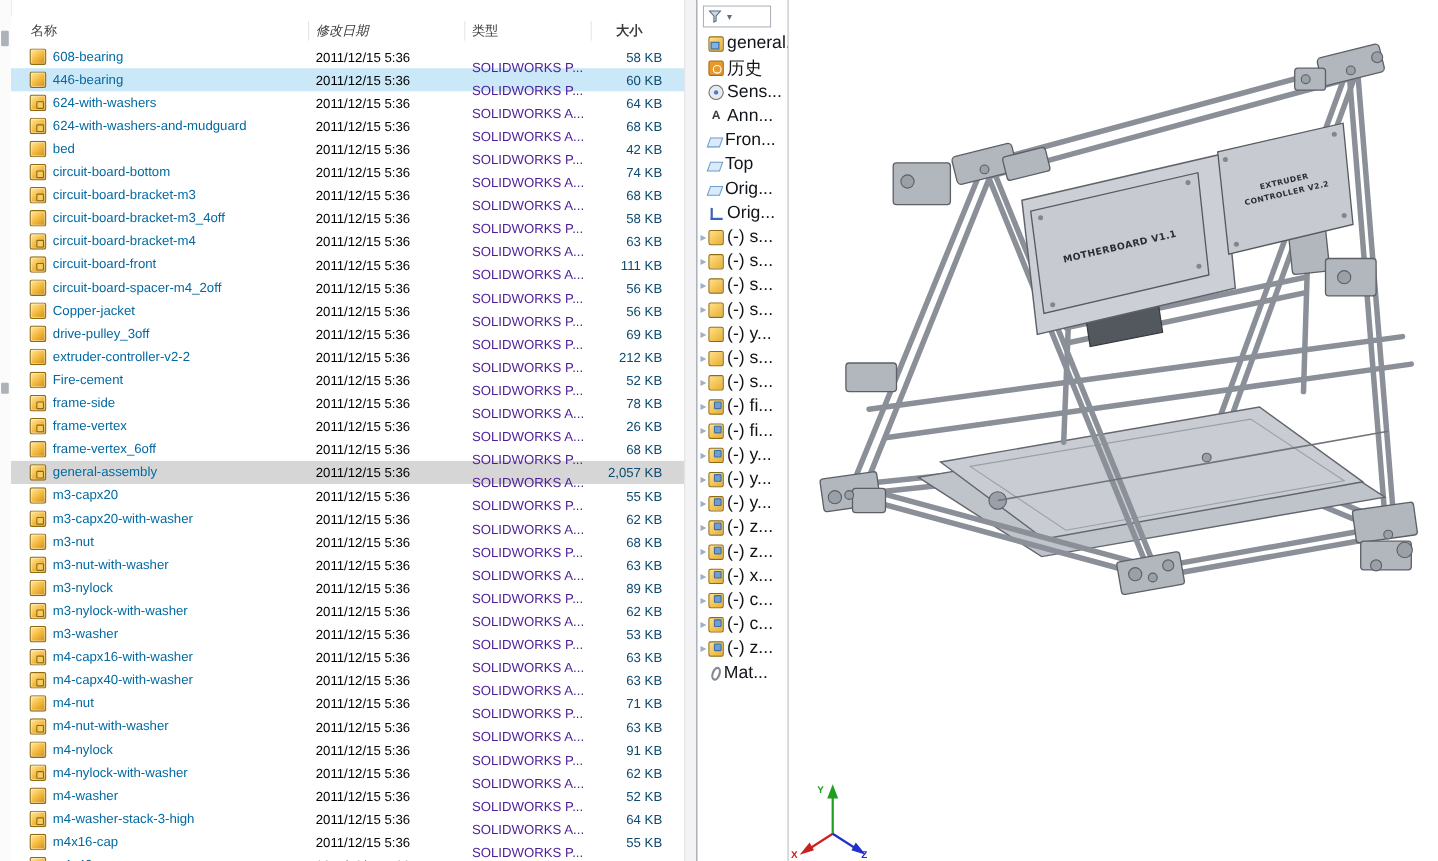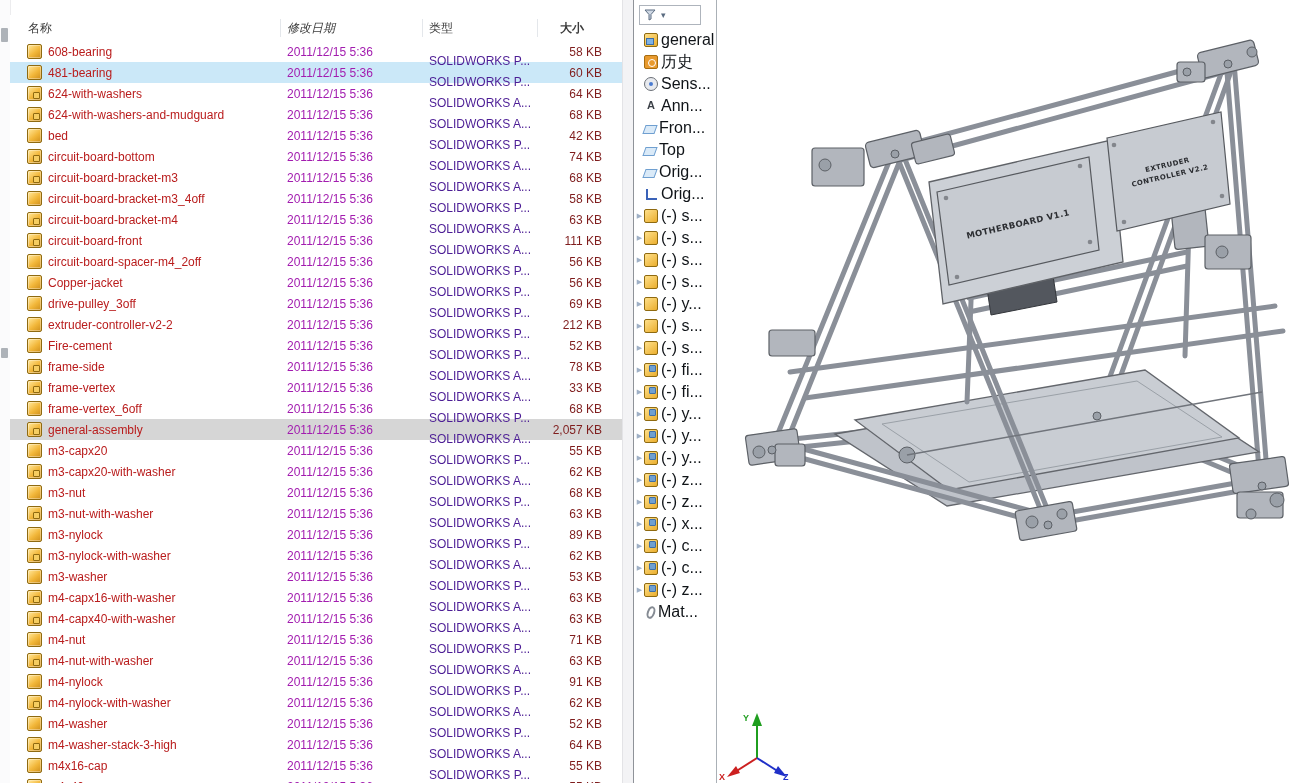--- a/index.html
+++ b/index.html
@@ -18,24 +18,24 @@
   .flist-header{display:flex;height:26px;align-items:center;color:#3c3c3c;}
   .hcell{box-sizing:border-box;height:18px;line-height:18px;border-right:1px solid #e4e7eb;padding-left:18px;}
   .h-name{width:271px;}
   .h-date{width:142px;padding-left:6px;font-style:italic;}
   .h-type{width:115px;padding-left:6px;}
   .h-size{width:72px;padding-left:22px;border-right:none;font-weight:bold;}
   .frow{display:flex;height:21px;align-items:center;}
   .frow.highlight-blue{background:#cbe8f8;}
   .frow.highlight-gray{background:#d6d6d6;}
   .cell{box-sizing:border-box;white-space:nowrap;overflow:hidden;}
-  .c-name{width:271px;display:flex;align-items:center;gap:6px;padding-left:17px;color:#b91c1c;}
-  .c-date{width:142px;padding-left:6px;color:#a21caf;}
+  .c-name{width:271px;display:flex;align-items:flex-start;gap:6px;padding-left:17px;color:#0369a1;}
+  .c-date{width:142px;padding-left:6px;color:#000000;}
   .c-type{width:115px;padding-left:6px;color:#4c1d95;margin-top:18px;}
-  .c-size{width:72px;text-align:right;padding-right:8px;color:#7f1d1d;}
+  .c-size{width:72px;text-align:right;padding-right:8px;color:#0c4a6e;}
   .ficon{width:13px;height:13px;flex:none;border-radius:2px;position:relative;
     background:linear-gradient(140deg,#ffe08a 10%,#f2b73a 55%,#cf8f1b);
     border:1px solid #8f6a10;box-shadow:inset 0 0 0 1px rgba(255,255,255,.35);}
   .ficon.asm::after{content:"";position:absolute;right:1px;bottom:1px;width:5px;height:5px;
     background:#f6cd61;border:1px solid #8f6a10;border-radius:1px;}
   
   .vscroll{position:absolute;left:622px;top:0;width:11px;height:783px;background:#f3f3f5;border-left:1px solid #e3e3e6;}
   
   .tree-panel{position:absolute;left:633px;top:0;width:84px;height:783px;background:#fff;box-sizing:border-box;
     border-left:1px solid #8f9399;border-right:1px solid #aab0b6;}
@@ -95,21 +95,21 @@
           <span>608-bearing</span>
         </div>
         <div class="cell c-date">2011/12/15 5:36</div>
         <div class="cell c-type">SOLIDWORKS P...</div>
         <div class="cell c-size">58 KB</div>
       </div>
 
       <div class="frow highlight-blue">
         <div class="cell c-name">
           <span class="ficon part"></span>
-          <span>481-bearing</span>
+          <span>446-bearing</span>
         </div>
         <div class="cell c-date">2011/12/15 5:36</div>
         <div class="cell c-type">SOLIDWORKS P...</div>
         <div class="cell c-size">60 KB</div>
       </div>
 
       <div class="frow normal">
         <div class="cell c-name">
           <span class="ficon asm"></span>
           <span>624-with-washers</span>
@@ -249,21 +249,21 @@
         <div class="cell c-size">78 KB</div>
       </div>
 
       <div class="frow normal">
         <div class="cell c-name">
           <span class="ficon asm"></span>
           <span>frame-vertex</span>
         </div>
         <div class="cell c-date">2011/12/15 5:36</div>
         <div class="cell c-type">SOLIDWORKS A...</div>
-        <div class="cell c-size">33 KB</div>
+        <div class="cell c-size">26 KB</div>
       </div>
 
       <div class="frow normal">
         <div class="cell c-name">
           <span class="ficon part"></span>
           <span>frame-vertex_6off</span>
         </div>
         <div class="cell c-date">2011/12/15 5:36</div>
         <div class="cell c-type">SOLIDWORKS P...</div>
         <div class="cell c-size">68 KB</div>

